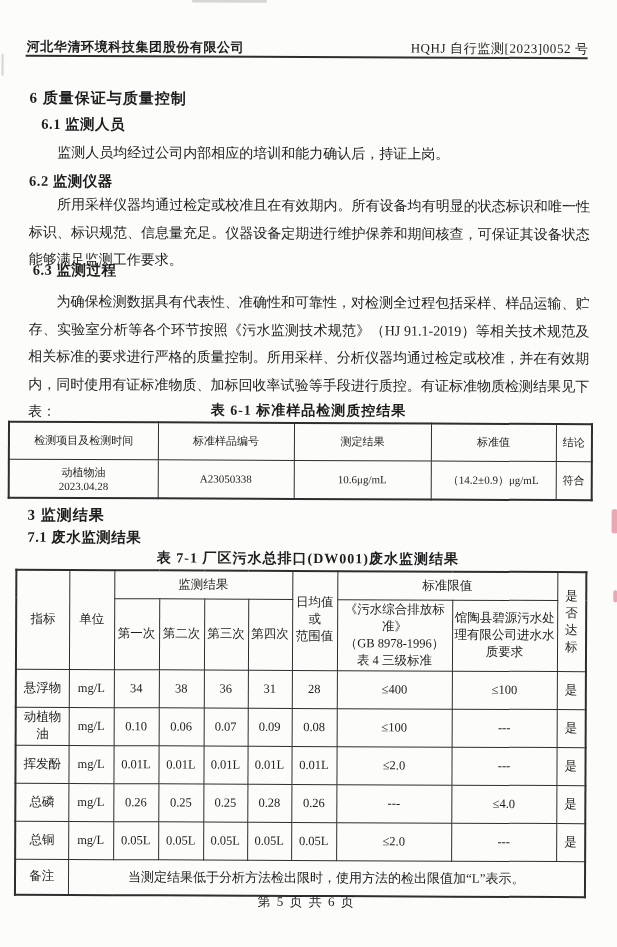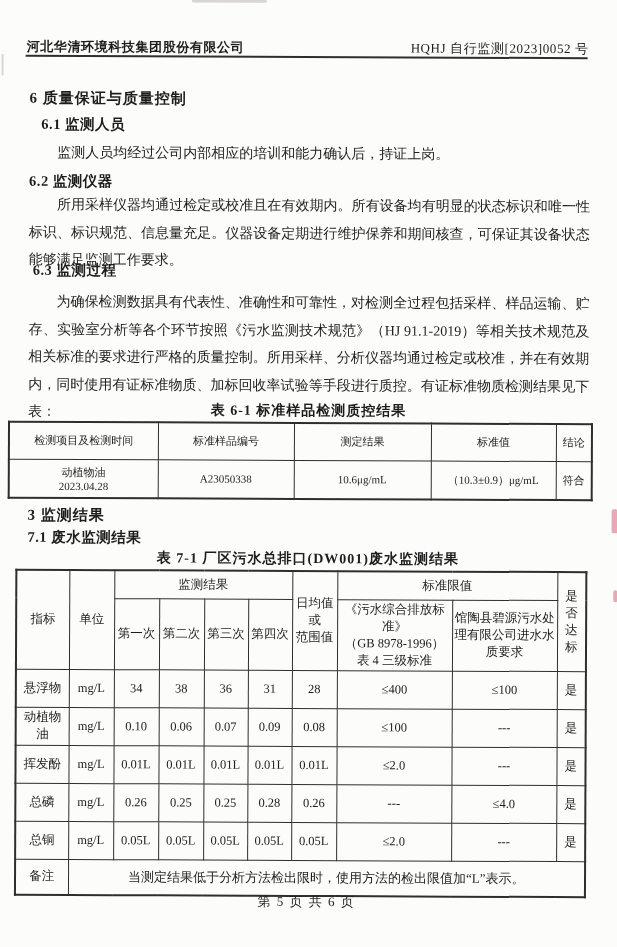--- a/index.html
+++ b/index.html
@@ -18,21 +18,21 @@
   .h-sub{font-size:14.5px;font-weight:bold;letter-spacing:0.5px;white-space:nowrap;}
   .para{font-size:14px;line-height:27.6px;text-align:justify;text-indent:2em;width:561px;}
   .cap{width:100%;text-align:center;font-size:14px;font-weight:600;letter-spacing:1px;}
   table{border-collapse:collapse;table-layout:fixed;background:transparent;}
   td{border:1px solid #2e2e2e;text-align:center;vertical-align:middle;padding:1px 2px;overflow:hidden;}
   .t61{width:583px;font-size:13px;border:2px solid #2e2e2e;}
   .t61 td{font-size:11px;}
   .t71{width:570px;font-size:12.5px;border:2px solid #2e2e2e;}
   .t71 td{font-size:12.5px;line-height:17px;}
   .preline{white-space:pre-line;}
-  .small{font-size:11px;line-height:15px;padding:0;}
+  .small{font-size:11px;line-height:15px;padding:0;font-family:Liberation Mono, monospace;}
   .gbcell{font-size:11.5px;line-height:17px;}
   .blockline{display:block;}
   .footer{width:100%;text-align:center;font-size:13px;letter-spacing:1.5px;}
   .artifact-pink{background:#e49aa8;border-radius:2px;opacity:0.85;}
   .artifact-smudge{background:#b9b7b2;opacity:0.55;border-radius:2px;}
 </style>
 </head>
 <body>
 
 <div class="sheet">
@@ -69,21 +69,21 @@
         <td>标准值</td>
         <td>结论</td>
       </tr>
       <tr style="height:39px;">
         <td>
           <span class="blockline">动植物油</span>
           <span class="blockline">2023.04.28</span>
         </td>
         <td>A23050338</td>
         <td>10.6μg/mL</td>
-        <td>（10.3±0.9）μg/mL</td>
+        <td>（14.2±0.9）μg/mL</td>
         <td>符合</td>
       </tr>
     </tbody>
       </table>
 
     <div class="abs h-main" style="top:507px;left:28px;">3 监测结果</div>
     <div class="abs h-sub" style="top:529px;left:28px;">7.1 废水监测结果</div>
     <div class="abs cap" style="top:550px;left:0;">表 7-1 厂区污水总排口(DW001)废水监测结果</div>
 
     <table class="abs t71" style="top:570px;left:16px;">

